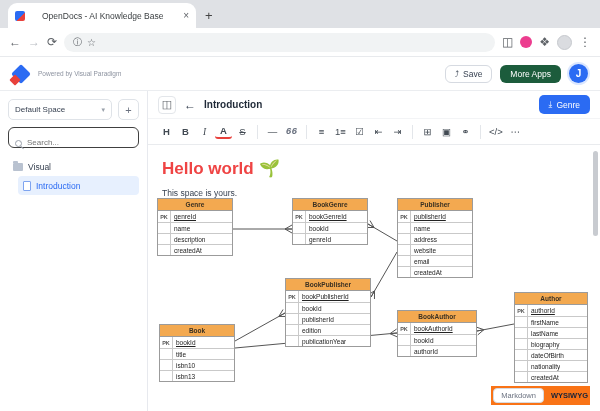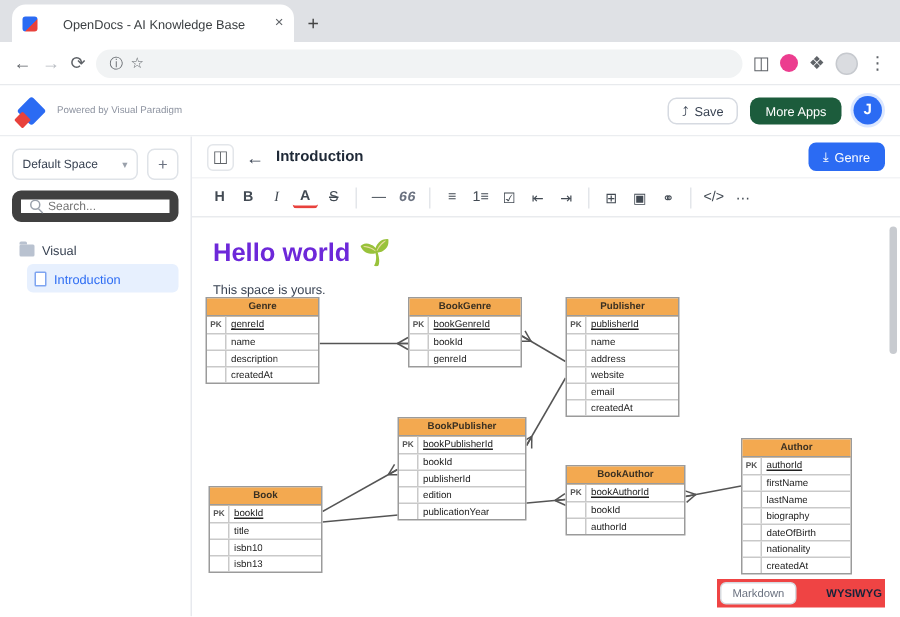--- a/index.html
+++ b/index.html
@@ -27,26 +27,26 @@
   .logo::before{content:'';position:absolute;inset:2px;background:var(--accent,#2b6bf3);transform:rotate(45deg);border-radius:2px}
   .logo::after{content:'';position:absolute;left:-1px;bottom:-1px;width:8px;height:8px;background:#e8413c;transform:rotate(45deg);border-radius:1px}
   .brand-name{font-size:11px;font-weight:bold;color:#16233a;line-height:1.15}
   .brand-sub{font-size:6.5px;color:#8d93a0}
   .hspacer{flex:1}
   .share-btn{display:flex;align-items:center;gap:4px;border:1px solid #d6dae1;border-radius:6px;padding:3px 9px;font-size:8.5px;color:#374151;background:#fff;cursor:pointer}
   .moreapps-btn{background:var(--green,#1c5c3c);color:#fff;border:none;border-radius:6px;padding:4px 10px;font-size:8.5px;cursor:pointer}
   .user-avatar{width:19px;height:19px;border-radius:50%;background:var(--accent,#2b6bf3);color:#fff;font-size:10px;font-weight:bold;display:flex;align-items:center;justify-content:center;box-shadow:0 0 0 2px #dbe7ff}
   
   .workspace{display:flex;height:320px}
-  .sidebar{width:128px;border-right:1px solid #e7e9ee;padding:8px;display:flex;flex-direction:column;gap:7px;background:#fff}
+  .sidebar{width:148px;border-right:1px solid #e7e9ee;padding:8px;display:flex;flex-direction:column;gap:7px;background:#fff}
   .space-row{display:flex;gap:6px}
   .space-select{flex:1;border:1px solid #dfe3e8;border-radius:5px;height:21px;display:flex;align-items:center;justify-content:space-between;padding:0 6px;font-size:8px;color:#374151;cursor:pointer}
   .chev{font-size:7px;color:#9aa1ab}
   .add-btn{width:21px;height:21px;border:1px solid #dfe3e8;border-radius:5px;display:flex;align-items:center;justify-content:center;font-size:11px;color:#6b7280;cursor:pointer}
-  .search-box{border:6px solid #404040;border-radius:6px;height:21px;display:flex;align-items:flex-start;padding:0 6px;gap:5px}
+  .search-box{border:1px solid #404040;border-radius:6px;height:21px;display:flex;align-items:flex-end;padding:0 6px;gap:5px}
   .search-box input{border:none;outline:none;font-size:8px;width:100%;color:#374151;font-family:inherit;background:transparent}
   .search-icon{width:7px;height:7px;border:1.2px solid #9aa1ab;border-radius:50%;position:relative;flex:0 0 auto}
   .search-icon::after{content:'';position:absolute;width:4px;height:1.2px;background:#9aa1ab;transform:rotate(45deg);right:-3px;bottom:-2px}
   .tree{margin-top:2px}
   .tree-item{display:flex;align-items:center;gap:5px;height:19px;padding:0 5px;border-radius:4px;font-size:8.5px;color:#374151;cursor:pointer}
   .tree-item.indent{margin-left:10px}
   .tree-item.active{background:var(--active-bg,#e7f0fe);color:var(--accent,#2b6bf3)}
   .icon-folder{width:10px;height:8px;background:#b9c2d0;border-radius:1px;position:relative;flex:0 0 auto}
   .icon-folder::before{content:'';position:absolute;top:-2px;left:0;width:5px;height:2px;background:#b9c2d0;border-radius:1px 1px 0 0}
   .icon-page{width:8px;height:10px;border:1px solid #7ea4f0;border-radius:1px;background:#fff;flex:0 0 auto}
@@ -59,34 +59,34 @@
   .save-btn{margin-left:auto;background:var(--accent,#2b6bf3);color:#fff;border:none;border-radius:5px;padding:4px 10px;font-size:8.5px;display:flex;gap:4px;align-items:center;cursor:pointer}
   .toolbar{height:26px;border-bottom:1px solid #e9ebee;display:flex;align-items:center;padding:0 10px;gap:2px}
   .tb-btn{min-width:17px;height:18px;display:flex;align-items:center;justify-content:center;font-size:9.5px;color:#424a53;border-radius:3px;padding:0 2px;cursor:pointer}
   .tb-bold{font-weight:bold}
   .tb-italic{font-style:italic;font-family:"Liberation Serif",serif}
   .tb-colorA{font-weight:bold;border-bottom:2px solid #e8413c;height:14px;line-height:12px}
   .tb-strike{text-decoration:line-through}
   .tb-quote{font-family:Liberation Mono, monospace;font-style:italic;color:#6b7280;font-weight:bold}
   .tb-sep{width:1px;height:14px;background:#e3e6ea;margin:0 4px}
   .content{flex:1;position:relative;overflow:hidden}
-  .page-heading{margin:13px 0 0 14px;font-size:17px;font-weight:bold;color:#6d28d9;display:flex;align-items:center;gap:6px;position:relative;z-index:2}
+  .page-heading{margin:13px 0 0 14px;font-size:17px;font-weight:bold;color:#ef4444;display:flex;align-items:center;gap:6px;position:relative;z-index:2}
   .page-sub{margin:9px 0 0 14px;font-size:8.5px;color:#374151;position:relative;z-index:2}
   .diagram{position:absolute;inset:0;z-index:1}
   .connectors{position:absolute;left:0;top:0}
   .entity{position:absolute;border:1px solid #9b9b9b;background:#fff}
   .entity-header{background:var(--entity-head,#f3a950);border-bottom:1px solid #9b9b9b;font-size:6.5px;font-weight:bold;color:#3a3022;text-align:center;padding:2px 0}
   .entity-row{display:flex;height:11px;align-items:stretch}
   .entity-row + .entity-row{border-top:1px solid #c9c9c9}
   .pk{width:13px;font-size:5.5px;color:#555;border-right:1px solid #c9c9c9;display:flex;align-items:center;justify-content:center;font-weight:bold;flex:0 0 auto}
   .fld{font-size:6.5px;color:#222;padding-left:3px;display:flex;align-items:center;white-space:nowrap;overflow:hidden}
   .pkfld{text-decoration:underline}
   .vscroll{position:absolute;top:58px;right:2px;width:5px;bottom:8px}
   .vthumb{position:absolute;top:2px;width:5px;height:85px;background:#c8cbd0;border-radius:3px}
-  .statusbar{position:absolute;right:10px;bottom:6px;display:flex;gap:20px;align-items:center;z-index:3;background:#ef4444;padding:2px}
+  .statusbar{position:absolute;right:10px;bottom:6px;display:flex;gap:7px;align-items:center;z-index:3;background:#f97316;padding:2px}
   .chip-md{border:1px solid #d7dadf;border-radius:4px;padding:2px 7px;font-size:7.5px;color:#6b7280;background:#fff;cursor:pointer}
   .chip-wy{font-size:7.5px;color:#16233a;font-weight:bold;cursor:pointer}
 </style>
 </head>
 <body>
 
 <div class="tabstrip">
   <div class="tab">
     <span class="favicon"></span>
     <span class="tab-title">OpenDocs - AI Knowledge Base</span>

